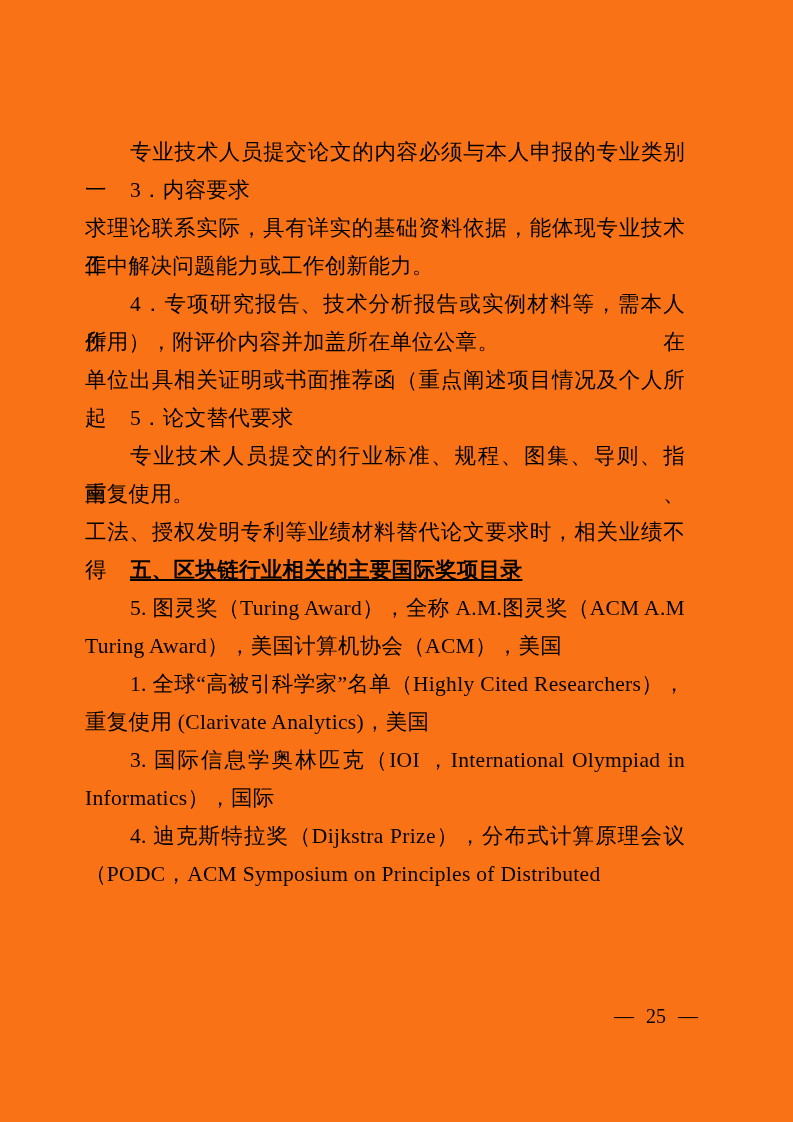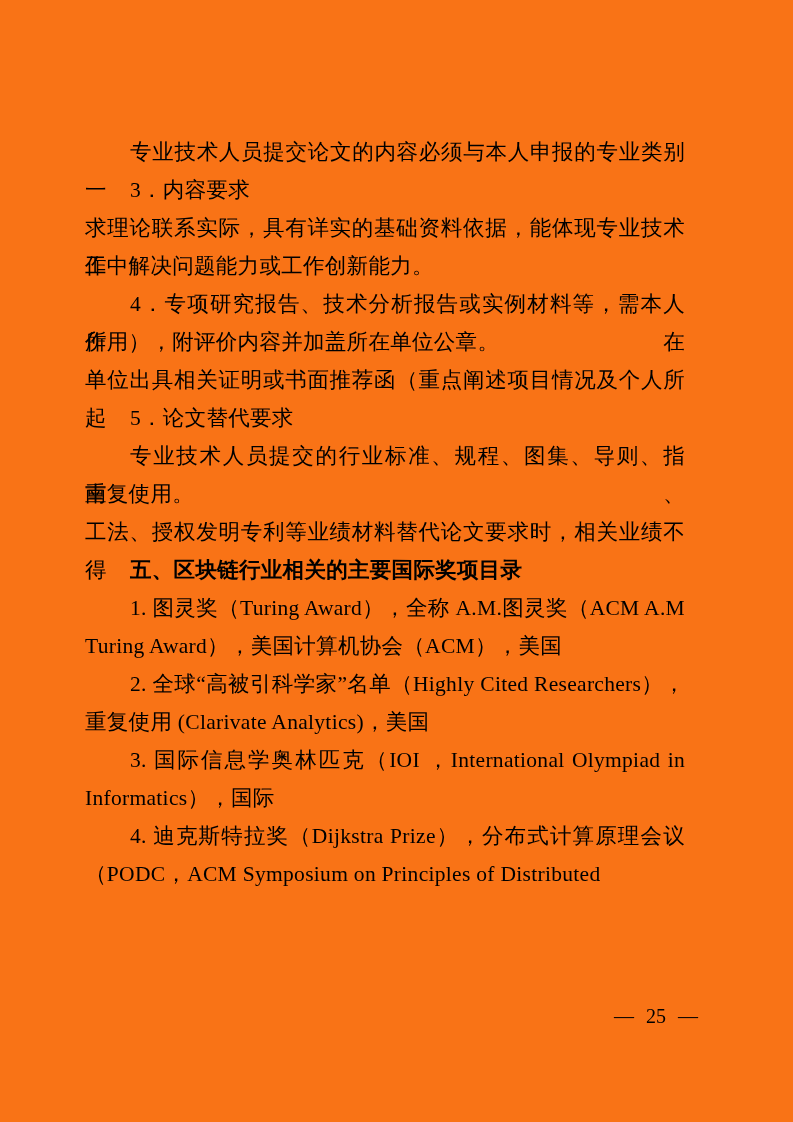--- a/index.html
+++ b/index.html
@@ -33,20 +33,21 @@
   .line.j {
     white-space: normal;
     text-align: justify;
     text-align-last: justify;
   }
   .line.ind {
     text-indent: 45px;
   }
   .line.bold {
     font-weight: 700;
+    text-decoration: underline;
   }
   .footer {
     position: absolute;
     top: 1002px;
     right: 103px;
     font-size: 20px;
     line-height: 28px;
     color: #000000;
     white-space: nowrap;
     margin-left: 36px;
@@ -69,23 +70,23 @@
     <div class="line j">求理论联系实际，具有详实的基础资料依据，能体现专业技术工</div>
     <div class="line">作中解决问题能力或工作创新能力。</div>
     <div class="line ind j">4．专项研究报告、技术分析报告或实例材料等，需本人所在</div>
     <div class="line">作用），附评价内容并加盖所在单位公章。</div>
     <div class="line j">单位出具相关证明或书面推荐函（重点阐述项目情况及个人所起</div>
     <div class="line ind">5．论文替代要求</div>
     <div class="line ind j">专业技术人员提交的行业标准、规程、图集、导则、指南、</div>
     <div class="line">重复使用。</div>
     <div class="line j">工法、授权发明专利等业绩材料替代论文要求时，相关业绩不得</div>
     <div class="line ind bold">五、区块链行业相关的主要国际奖项目录</div>
-    <div class="line ind j">1. 图灵奖（Turing Award），全称 A.M.图灵奖（ACM A.M</div>
+    <div class="line ind j">5. 图灵奖（Turing Award），全称 A.M.图灵奖（ACM A.M</div>
     <div class="line">Turing Award），美国计算机协会（ACM），美国</div>
-    <div class="line ind j">2. 全球“高被引科学家”名单（Highly Cited Researchers），</div>
+    <div class="line ind j">1. 全球“高被引科学家”名单（Highly Cited Researchers），</div>
     <div class="line">重复使用 (Clarivate Analytics)，美国</div>
     <div class="line ind j">3. 国际信息学奥林匹克（IOI ，International Olympiad in</div>
     <div class="line">Informatics），国际</div>
     <div class="line ind j">4. 迪克斯特拉奖（Dijkstra Prize），分布式计算原理会议</div>
     <div class="line">（PODC，ACM Symposium on Principles of Distributed</div>
   </div>
 
   <div class="footer">
     <span class="dash">—</span><span class="num">25</span><span class="dash">—</span>
   </div>

